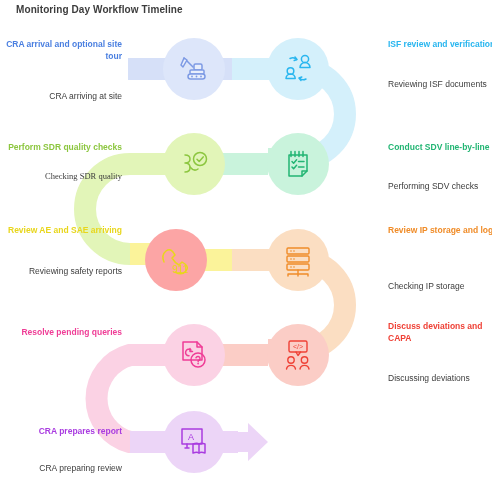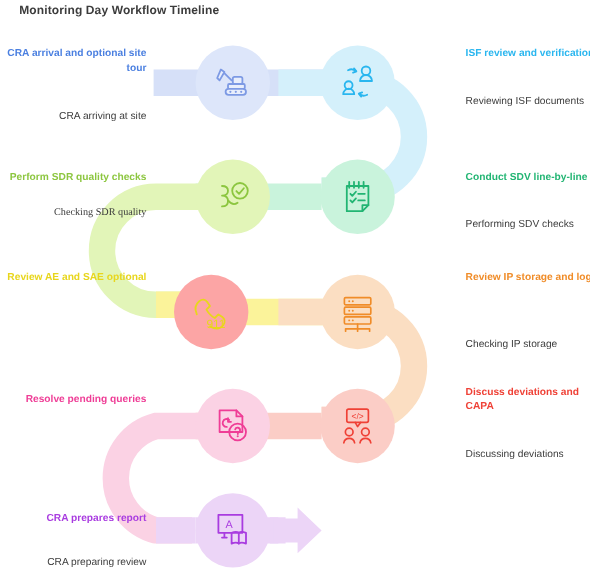--- a/index.html
+++ b/index.html
@@ -186,21 +186,22 @@
       </svg>
     </span>
   </div>
 
   <div class="lbl side-left" style="top:38px;color:#4a7fe0;">CRA arrival and optional site tour</div>
   <div class="desc side-left" style="top:90px;">CRA arriving at site</div>
 
   <div class="lbl side-left" style="top:141px;color:#8cc63f;">Perform SDR quality checks</div>
   <div class="desc side-left" style="top:170px;font-family:Liberation Serif, serif;">Checking SDR quality</div>
 
-  <div class="lbl side-left" style="top:224px;color:#e8d61c;">Review AE and SAE optional</div>
+  <div class="lbl side-left" style="top:224px;color:#e8d61c;">Review AE and SAE arriving</div>
+  <div class="desc side-left" style="top:265px;">Reviewing safety reports</div>
 
   <div class="lbl side-left" style="top:326px;color:#ef3d96;">Resolve pending queries</div>
 
   <div class="lbl side-left" style="top:425px;color:#a93ce0;">CRA prepares report</div>
   <div class="desc side-left" style="top:462px;">CRA preparing review</div>
 
   <div class="lbl side-right" style="top:38px;color:#29b6ef;">ISF review and verification</div>
   <div class="desc side-right" style="top:78px;">Reviewing ISF documents</div>
 
   <div class="lbl side-right" style="top:141px;color:#22b573;">Conduct SDV line-by-line</div>

